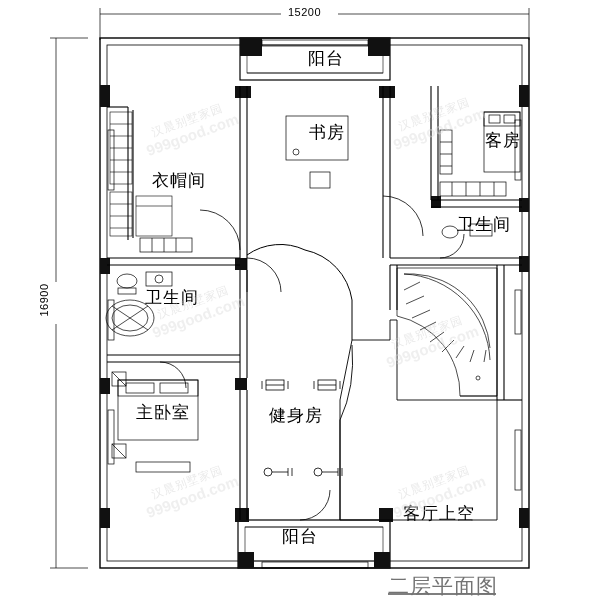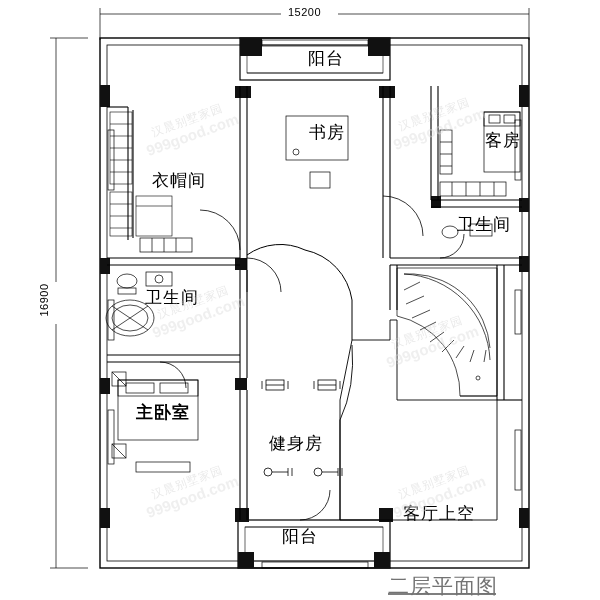--- a/index.html
+++ b/index.html
@@ -327,22 +327,22 @@
 <div class="dim-label" id="dim-top">15200</div>
 <div class="dim-label" id="dim-left">16900</div>
 
 <div id="room-labels">
     <div class="room-label" style="left: 326px; top: 58px; transform: translate(-50%, -50%);">阳台</div>
     <div class="room-label" style="left: 327px; top: 132px; transform: translate(-50%, -50%); font-family: Liberation Mono, monospace;">书房</div>
     <div class="room-label" style="left: 459px; top: 140px; transform: translate(-50%, -50%); margin-left: 44px;">客房</div>
     <div class="room-label" style="left: 179px; top: 180px; transform: translate(-50%, -50%);">衣帽间</div>
     <div class="room-label" style="left: 484px; top: 224px; transform: translate(-50%, -50%);">卫生间</div>
     <div class="room-label" style="left: 172px; top: 297px; transform: translate(-50%, -50%);">卫生间</div>
-    <div class="room-label" style="left: 163px; top: 412px; transform: translate(-50%, -50%); font-weight: bold;">主卧室</div>
-    <div class="room-label" style="left: 296px; top: 415px; transform: translate(-50%, -50%); margin-top: 28px;">健身房</div>
+    <div class="room-label" style="left: 163px; top: 412px; transform: translate(-50%, -50%);">主卧室</div>
+    <div class="room-label" style="left: 296px; top: 415px; transform: translate(-50%, -50%);">健身房</div>
     <div class="room-label" style="left: 439px; top: 465px; transform: translate(-50%, -50%); margin-top: 48px;">客厅上空</div>
     <div class="room-label" style="left: 300px; top: 536px; transform: translate(-50%, -50%);">阳台</div>
   </div>
 
 <div id="watermarks">
     <div class="wm" style="left: 190px; top: 128px; transform: translate(-50%, -50%) rotate(-20deg);">
       <div class="wm-top">汉晨别墅家园</div>
       <div class="wm-bot">999good.com</div>
     </div>
     <div class="wm" style="left: 437px; top: 122px; transform: translate(-50%, -50%) rotate(-20deg);">

